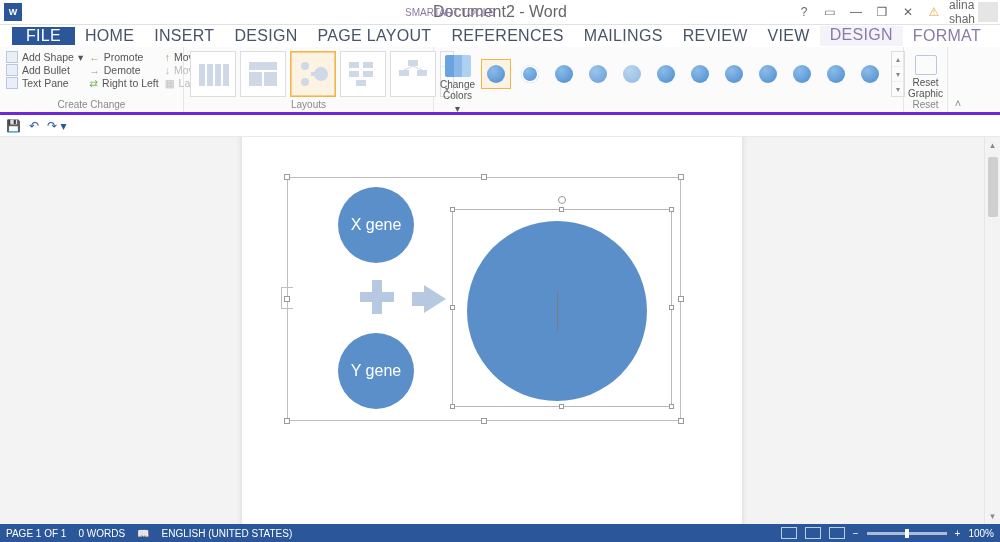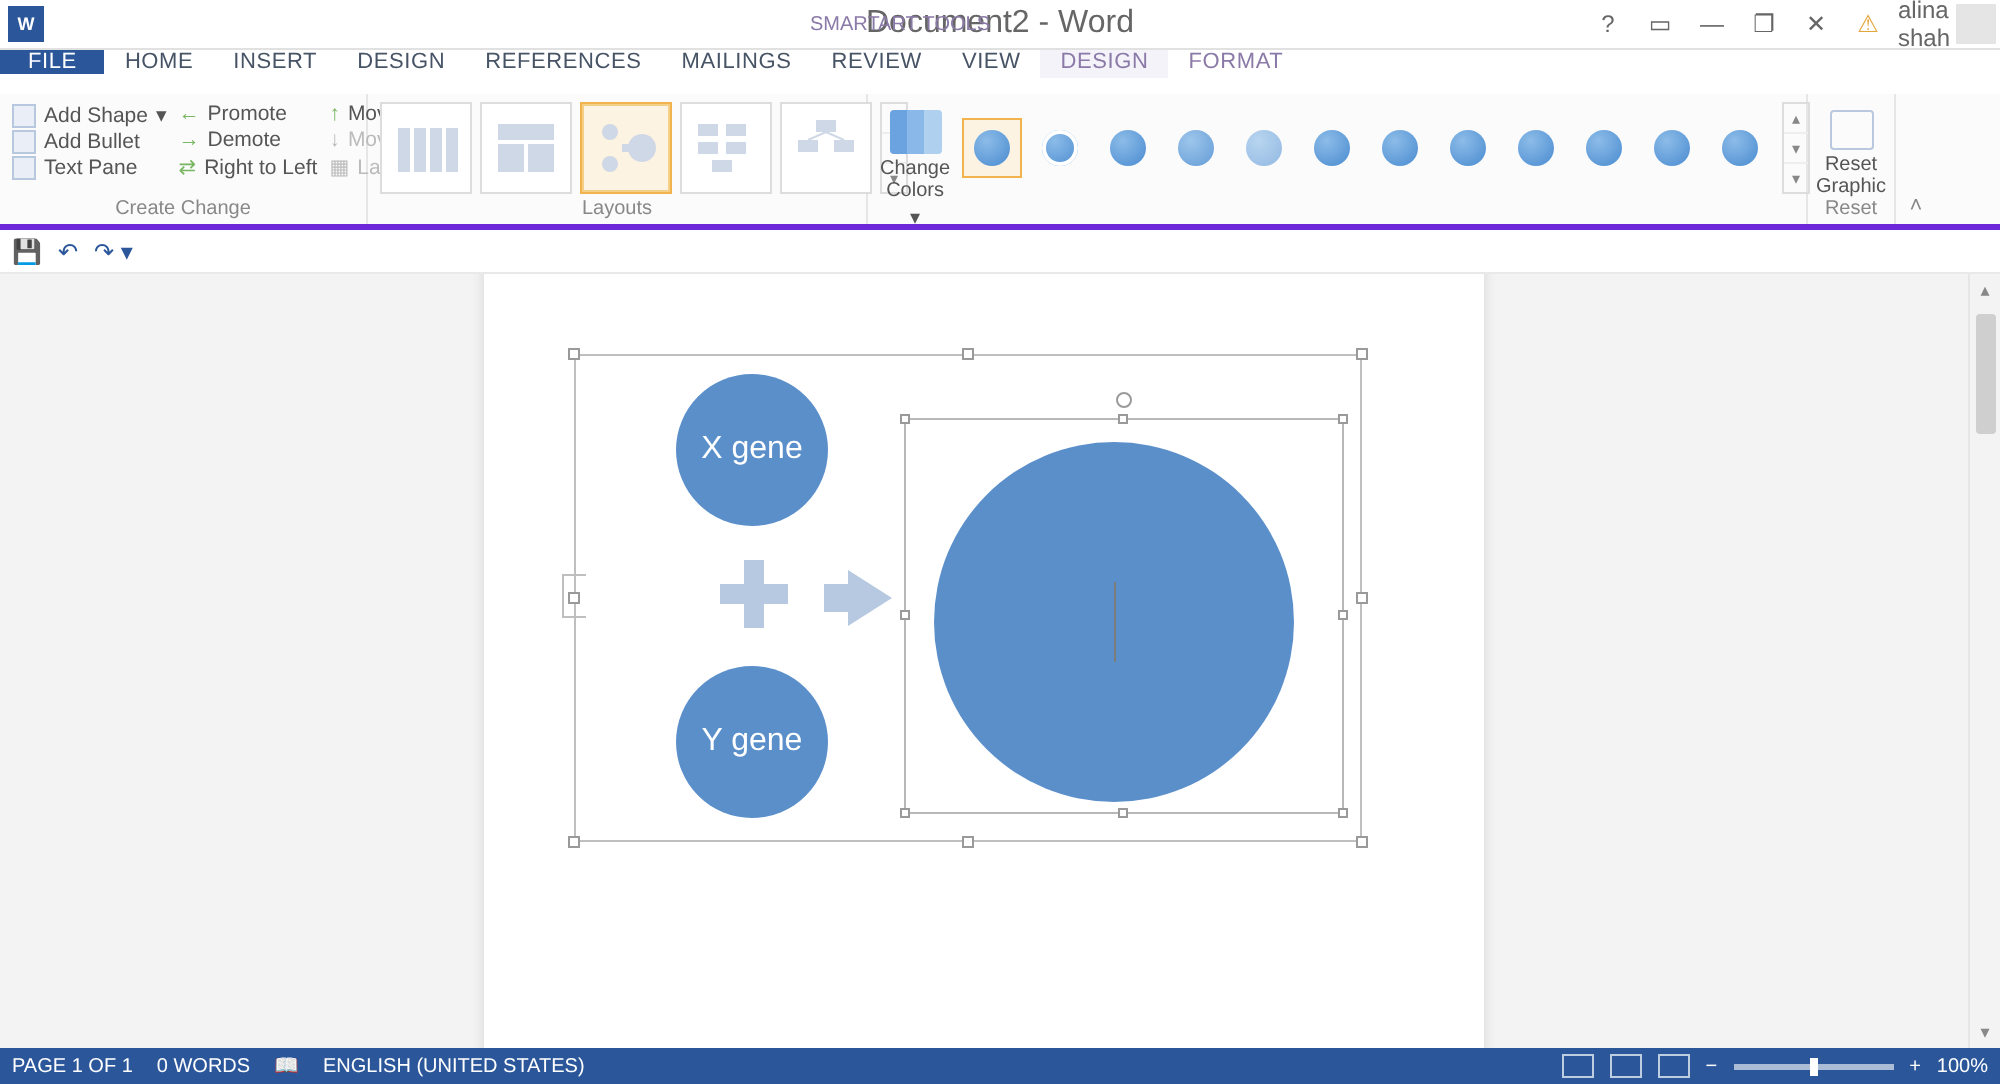--- a/index.html
+++ b/index.html
@@ -10,21 +10,21 @@
 .titlebar .word-icon { width: 18px; height: 18px; background: #2b579a; margin: 0 4px; display: flex; align-items: center; justify-content: center; color: #fff; font-size: 9px; font-weight: bold; }
 .titlebar .title-center { position: absolute; left: 0; right: 0; text-align: center; font-size: 16px; color: #666; pointer-events: none; }
 .titlebar .smart-tools-label { position: absolute; left: 390px; right: 490px; text-align: center; font-size: 10px; color: #8a7aa8; }
 .titlebar .win-controls { margin-left: auto; display: flex; align-items: center; gap: 2px; }
 .titlebar .win-controls span { width: 24px; height: 22px; display: inline-flex; align-items: center; justify-content: center; font-size: 12px; color: #666; }
 .titlebar .user { display: flex; align-items: center; gap: 4px; font-size: 11px; color: #777; margin-right: 2px; }
 .titlebar .user .warn { color: #e2a53a; }
 .titlebar .user .avatar { width: 20px; height: 20px; background: #e5e5e5; }
 
 
-.tabs { height: 22px; display: flex; align-items: flex-start; background: #fff; padding-left: 0; font-size: 11px; }
+.tabs { height: 22px; display: flex; align-items: center; background: #fff; padding-left: 12px; font-size: 16px; }
 .tabs .tab { padding: 0 10px; display: flex; align-items: center; color: #475466; text-transform: uppercase; letter-spacing: .3px; }
 .tabs .tab.file { background: #2b579a; color: #fff; padding: 0 14px; }
 .tabs .tab.active { color: #774eba; border-bottom: 2px solid transparent; background: #f5f3fa; }
 .tabs .tab.smart { color: #8a7aa8; }
 
 
 .ribbon { height: 68px; background: #fbfbfb; border-bottom: 3px solid #6d28d9; display: flex; }
 .group { border-right: 1px solid #e6e6e6; padding: 2px 6px 0 6px; display: flex; flex-direction: column; }
 .group .group-body { flex: 1; display: flex; align-items: flex-start; gap: 6px; padding-top: 2px; }
 .group .group-label { text-align: center; font-size: 10px; color: #888; padding-bottom: 2px; }
@@ -126,20 +126,21 @@
       <span class="avatar"></span>
     </div>
   </div>
 </div>
 
 <div class="tabs">
   <div class="tab file">FILE</div>
   <div class="tab">HOME</div>
   <div class="tab">INSERT</div>
   <div class="tab">DESIGN</div>
+  <div class="tab">PAGE LAYOUT</div>
   <div class="tab">REFERENCES</div>
   <div class="tab">MAILINGS</div>
   <div class="tab">REVIEW</div>
   <div class="tab">VIEW</div>
   <div class="tab smart active">DESIGN</div>
   <div class="tab smart">FORMAT</div>
 </div>
 
 <div class="ribbon">
   <div class="group" style="width:184px">

